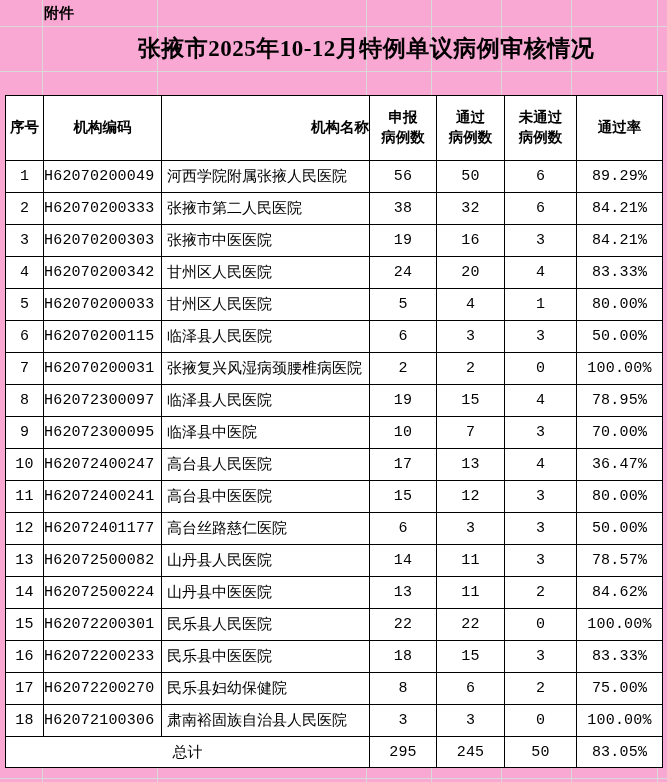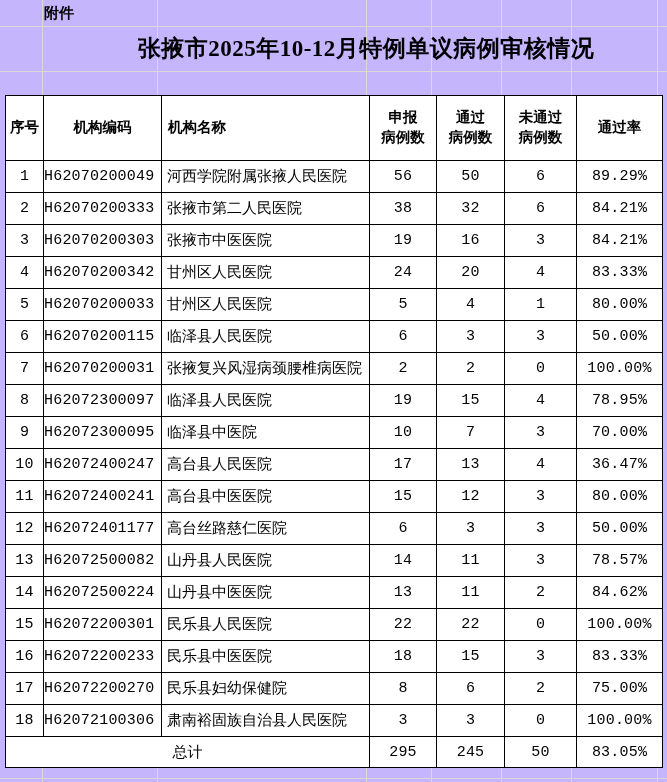--- a/index.html
+++ b/index.html
@@ -1,20 +1,20 @@
 <!DOCTYPE html>
 <html lang="zh"><head>
 <meta charset="utf-8">
 <style>
   * { box-sizing: border-box; margin: 0; padding: 0; }
   html, body { width: 667px; height: 782px; background: #fff; }
   .sheet {
     position: relative;
     width: 667px; height: 782px;
-    background: #c4b5fd;
+    background: #f9a8d4;
     overflow: hidden;
     color: #000;
     font-family: "Liberation Serif", "DejaVu Serif", serif;
     padding-left: 20px;
   }
   
   .band-top {
     position: absolute; left: 0; top: 0; width: 667px; height: 95px;
     background:
       linear-gradient(#d9d9d9,#d9d9d9) 42px 0/1px 100% no-repeat,
@@ -70,21 +70,21 @@
   .review thead tr { height: 65px; }
   .review tbody tr { height: 32px; }
   .review tfoot tr { height: 31px; }
   .review th {
     font-weight: 700;
     text-align: center;
     white-space: pre-line;
     line-height: 1.35;
     font-size: 14.5px;
   }
-  .review th.h-name { text-align: left; padding-left: 6px; }
+  .review th.h-name { text-align: right; padding-left: 6px; }
   .c-no, .c-num { text-align: center; }
   .c-code { text-align: left; }
   .c-name { text-align: left; padding-left: 5px; white-space: nowrap; }
   .mono {
     font-family: "Liberation Mono", "DejaVu Sans Mono", monospace;
     font-size: 14px;
     letter-spacing: 0.2px;
   }
   .c-total-label { text-align: center; }
 </style>

